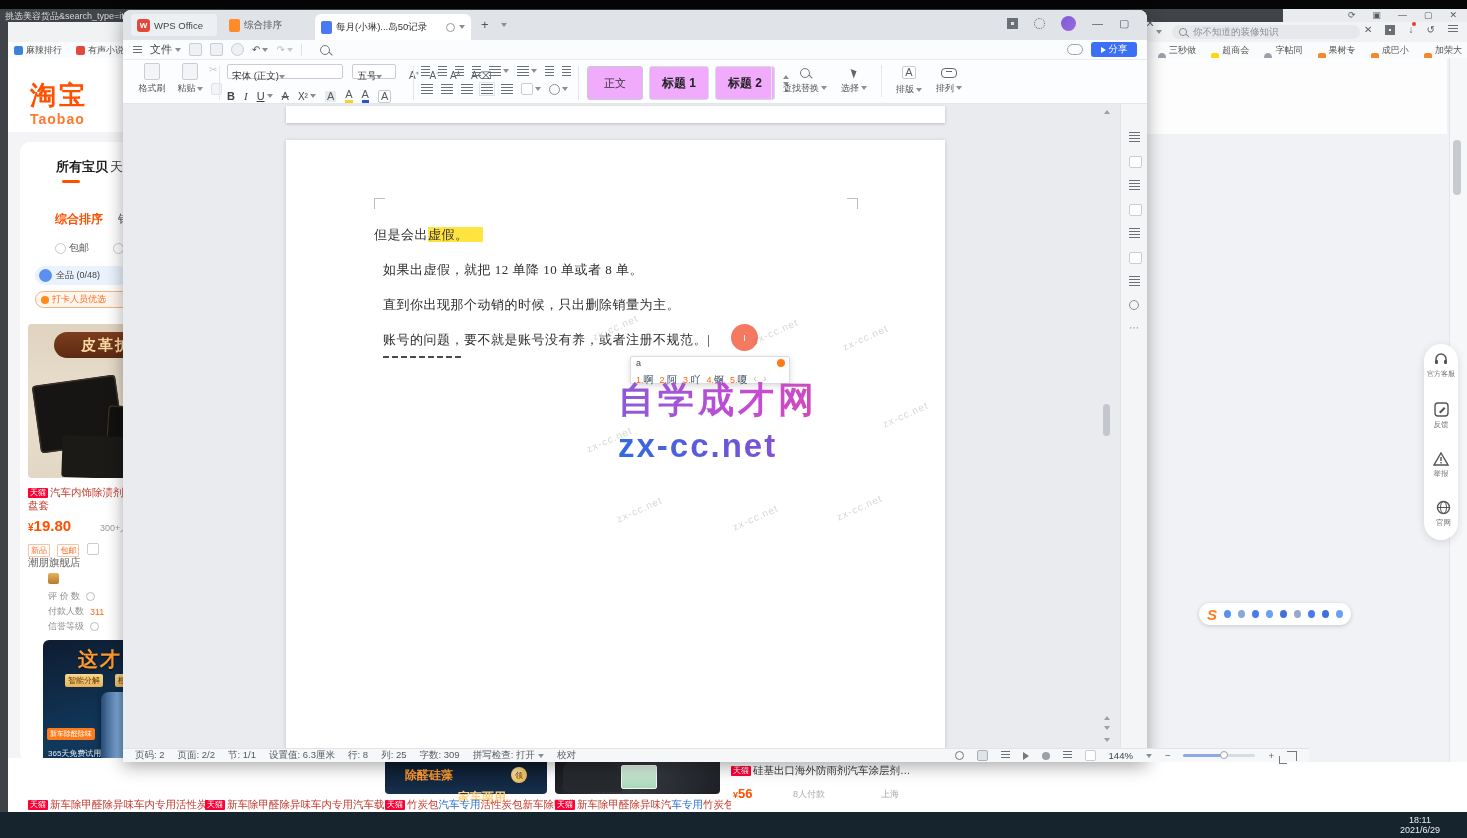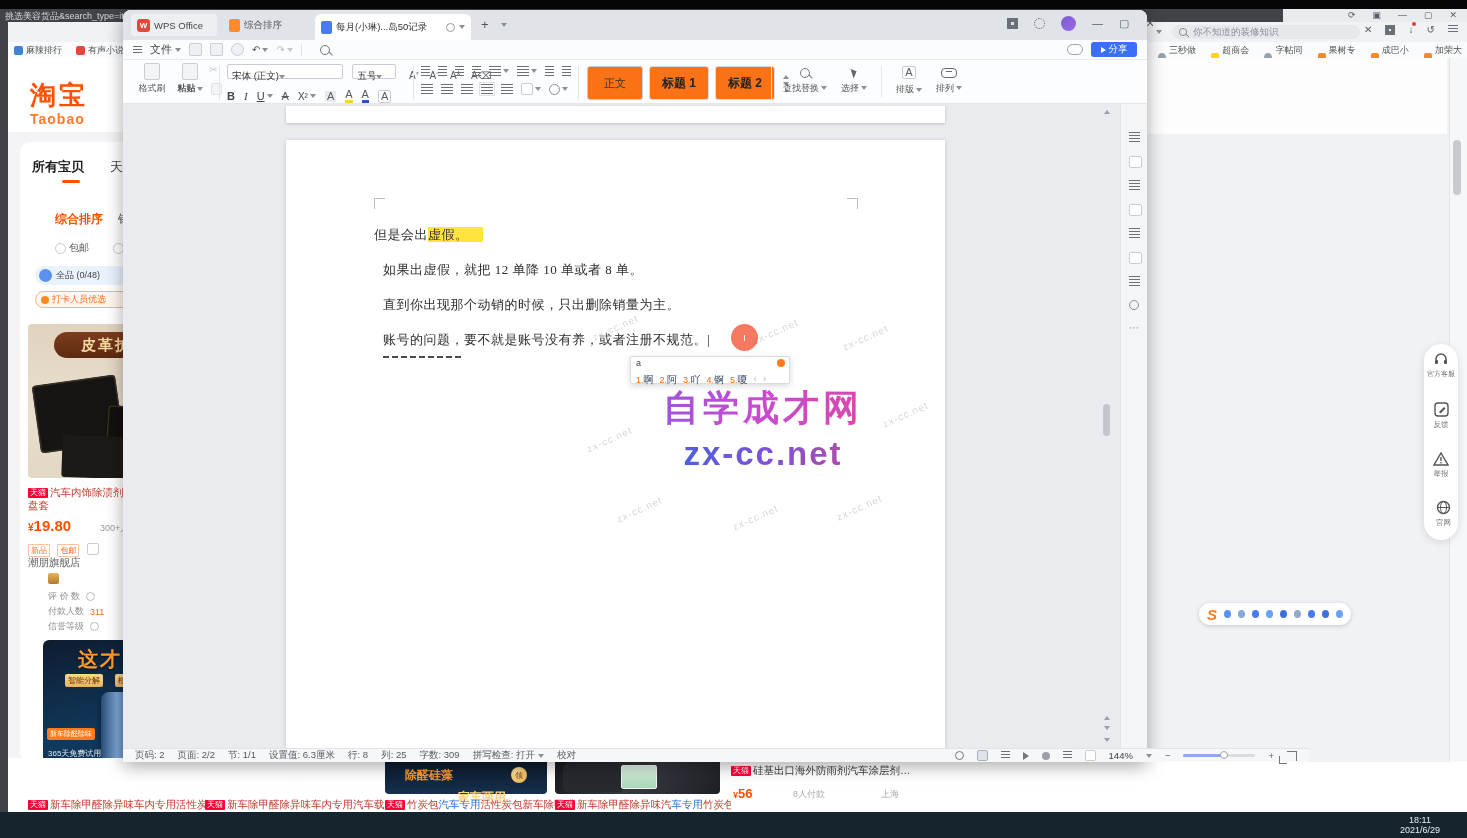--- a/index.html
+++ b/index.html
@@ -14,21 +14,21 @@
   .caret{width:0;height:0;border-left:3px solid transparent;border-right:3px solid transparent;border-top:4px solid #8a8f96;display:inline-block;}
   .caret-up{width:0;height:0;border-left:3px solid transparent;border-right:3px solid transparent;border-bottom:4px solid #8a8f96;display:inline-block;}
   .bars{display:inline-block;background:repeating-linear-gradient(#6b7077 0 1px,transparent 1px 3px);}
   .chip{display:inline-block;border:1px solid #c9cdd3;background:#fff;border-radius:2px;}
   .dotgrid{width:2px;height:2px;background:#9aa0a8;box-shadow:3px 0 #9aa0a8,0 3px #9aa0a8,3px 3px #9aa0a8,0 6px #9aa0a8,3px 6px #9aa0a8;}
   .tmbadge{display:inline-block;background:#ff0036;color:#fff;font-size:8px;line-height:10px;padding:0 2px;border-radius:1px;margin-right:2px;vertical-align:1px;}
   .tagout{display:inline-block;border:1px solid #f7c3a2;color:#ff6a1e;font-size:8px;line-height:11px;padding:0 2px;border-radius:1px;margin-right:3px;}
   .wm{position:absolute;font-size:10px;color:rgba(110,110,115,.28);transform:rotate(-24deg);letter-spacing:1px;}
   .stxt{font-size:9.5px;color:#555a60;white-space:nowrap;}
   .ribbon-lbl{font-size:9px;color:#555;white-space:nowrap;}
-  .stylebox{height:32px;background:#f97316;border:1px solid #d7dadf;border-radius:3px;display:flex;align-items:center;justify-content:center;margin-right:6px;}
+  .stylebox{height:32px;background:#f0abfc;border:1px solid #d7dadf;border-radius:3px;display:flex;align-items:center;justify-content:center;margin-right:6px;}
   .circ{display:inline-block;border-radius:50%;}
   .glyph{color:#565b62;font-size:11px;line-height:1;}
 </style>
 </head>
 <body>
 
 <div id="screen">
 
   <div class="ab" style="left:0;top:0;width:1467px;height:9px;background:#060606;"></div>
   <div class="ab" style="left:0;top:9px;width:1467px;height:13px;background:#404348;"></div>
@@ -100,21 +100,21 @@
   <div class="ab" style="left:0;top:22px;width:8px;height:790px;background:#3f4246;"></div>
 
   <div class="ab" style="left:8px;top:58px;width:210px;height:704px;background:#fff;overflow:hidden;">
     <div class="ab" style="left:22px;top:20px;">
       <div style="font-size:26px;font-weight:bold;color:#ff5000;letter-spacing:3px;">淘宝</div>
       <div style="font-size:14px;font-weight:bold;color:#ff7a2e;margin-top:-2px;letter-spacing:1px;">Taobao</div>
     </div>
     <div class="ab" style="left:0;top:74px;width:210px;height:630px;background:#f4f4f6;"></div>
     <div class="ab" style="left:12px;top:84px;width:250px;height:620px;background:#fff;border-radius:10px;"></div>
 
-    <div class="ab" style="left:24px;top:100px;font-size:13px;font-weight:bold;color:#1a1a1a;">所有宝贝</div>
+    <div class="ab" style="left:48px;top:100px;font-size:13px;font-weight:bold;color:#1a1a1a;">所有宝贝</div>
     <div class="ab" style="left:54px;top:122px;width:18px;height:3px;background:#ff5000;border-radius:2px;"></div>
     <div class="ab" style="left:102px;top:100px;font-size:13px;color:#444;">天猫</div>
 
     <div class="ab" style="left:47px;top:153px;font-size:12px;font-weight:bold;color:#ff5000;">综合排序</div>
     <div class="ab" style="left:110px;top:153px;font-size:12px;color:#666;">销量</div>
 
     <span class="ab circ" style="left:47px;top:185px;width:9px;height:9px;border:1px solid #c9c9c9;background:#fff;"></span>
     <div class="ab" style="left:61px;top:183px;font-size:10px;color:#555;">包邮</div>
     <span class="ab circ" style="left:105px;top:185px;width:9px;height:9px;border:1px solid #c9c9c9;background:#fff;"></span>
 
@@ -338,21 +338,21 @@
 
     <div class="ab" style="left:0;top:50px;width:1024px;height:44px;background:#fcfdfe;border-bottom:1px solid #e4e6ea;box-sizing:border-box;"></div>
     <div class="ab" style="left:14px;top:53px;">
       <span class="flex" style="flex-direction:column;display:inline-flex;width:30px;gap:2px;">
         <i class="chip" style="width:14px;height:15px;background:#f2f4f6;"></i>
         <i class="ribbon-lbl" style="font-style:normal;">格式刷</i>
       </span>
       <span class="flex" style="flex-direction:column;display:inline-flex;width:30px;gap:2px;margin-left:4px;">
         <i class="chip" style="width:14px;height:15px;background:#f2f4f6;"></i>
         <i class="flex ribbon-lbl" style="font-style:normal;gap:2px;">
-            <u style="text-decoration:none;font-weight:bold;">粘贴</u>
+            <u style="text-decoration:none;">粘贴</u>
             <u class="caret" style="text-decoration:none;"></u>
           </i>
       </span>
       <span class="glyph" style="position:absolute;left:72px;top:2px;color:#c3c8ce;font-size:10px;">✂</span>
       <span class="chip" style="position:absolute;left:74px;top:20px;width:9px;height:10px;background:#f2f4f6;border-color:#dfe2e6;"></span>
     </div>
     <div class="ab" style="left:96px;top:56px;width:1px;height:34px;background:#e4e6ea;"></div>
 
     <div class="ab" style="left:104px;top:54px;">
       <span class="flex chip" style="width:116px;height:15px;justify-content:space-between;padding:0 4px;box-sizing:border-box;">
@@ -512,21 +512,21 @@
 
       <span class="wm" style="left:468px;top:218px;">zx-cc.net</span>
       <span class="wm" style="left:628px;top:222px;">zx-cc.net</span>
       <span class="wm" style="left:718px;top:228px;">zx-cc.net</span>
       <span class="wm" style="left:758px;top:305px;">zx-cc.net</span>
       <span class="wm" style="left:462px;top:330px;">zx-cc.net</span>
       <span class="wm" style="left:492px;top:400px;">zx-cc.net</span>
       <span class="wm" style="left:608px;top:408px;">zx-cc.net</span>
       <span class="wm" style="left:712px;top:398px;">zx-cc.net</span>
 
-      <div class="ab" style="left:495px;top:280px;width:290px;text-align:center;">
+      <div class="ab" style="left:495px;top:272px;width:290px;">
         <div class="gradtxt" style="font-size:36px;font-weight:bold;letter-spacing:4px;background-image:linear-gradient(93deg,#8a5ad8,#c54bd4 45%,#e0489a);">自学成才网</div>
         <div class="gradtxt" style="font-size:33px;font-weight:bold;letter-spacing:2px;margin-top:2px;background-image:linear-gradient(90deg,#2f6ae0,#7a52d8 50%,#d8478a);">zx-cc.net</div>
       </div>
 
       <span class="ab caret-up" style="left:981px;top:6px;border-bottom-color:#9aa0a8;"></span>
       <div class="ab" style="left:980px;top:300px;width:7px;height:32px;background:#c3c7cd;border-radius:4px;"></div>
       <span class="ab caret-up" style="left:981px;top:612px;border-bottom-color:#9aa0a8;"></span>
       <span class="ab caret" style="left:981px;top:622px;border-top-color:#9aa0a8;"></span>
       <span class="ab caret" style="left:981px;top:634px;border-top-color:#9aa0a8;"></span>
 

